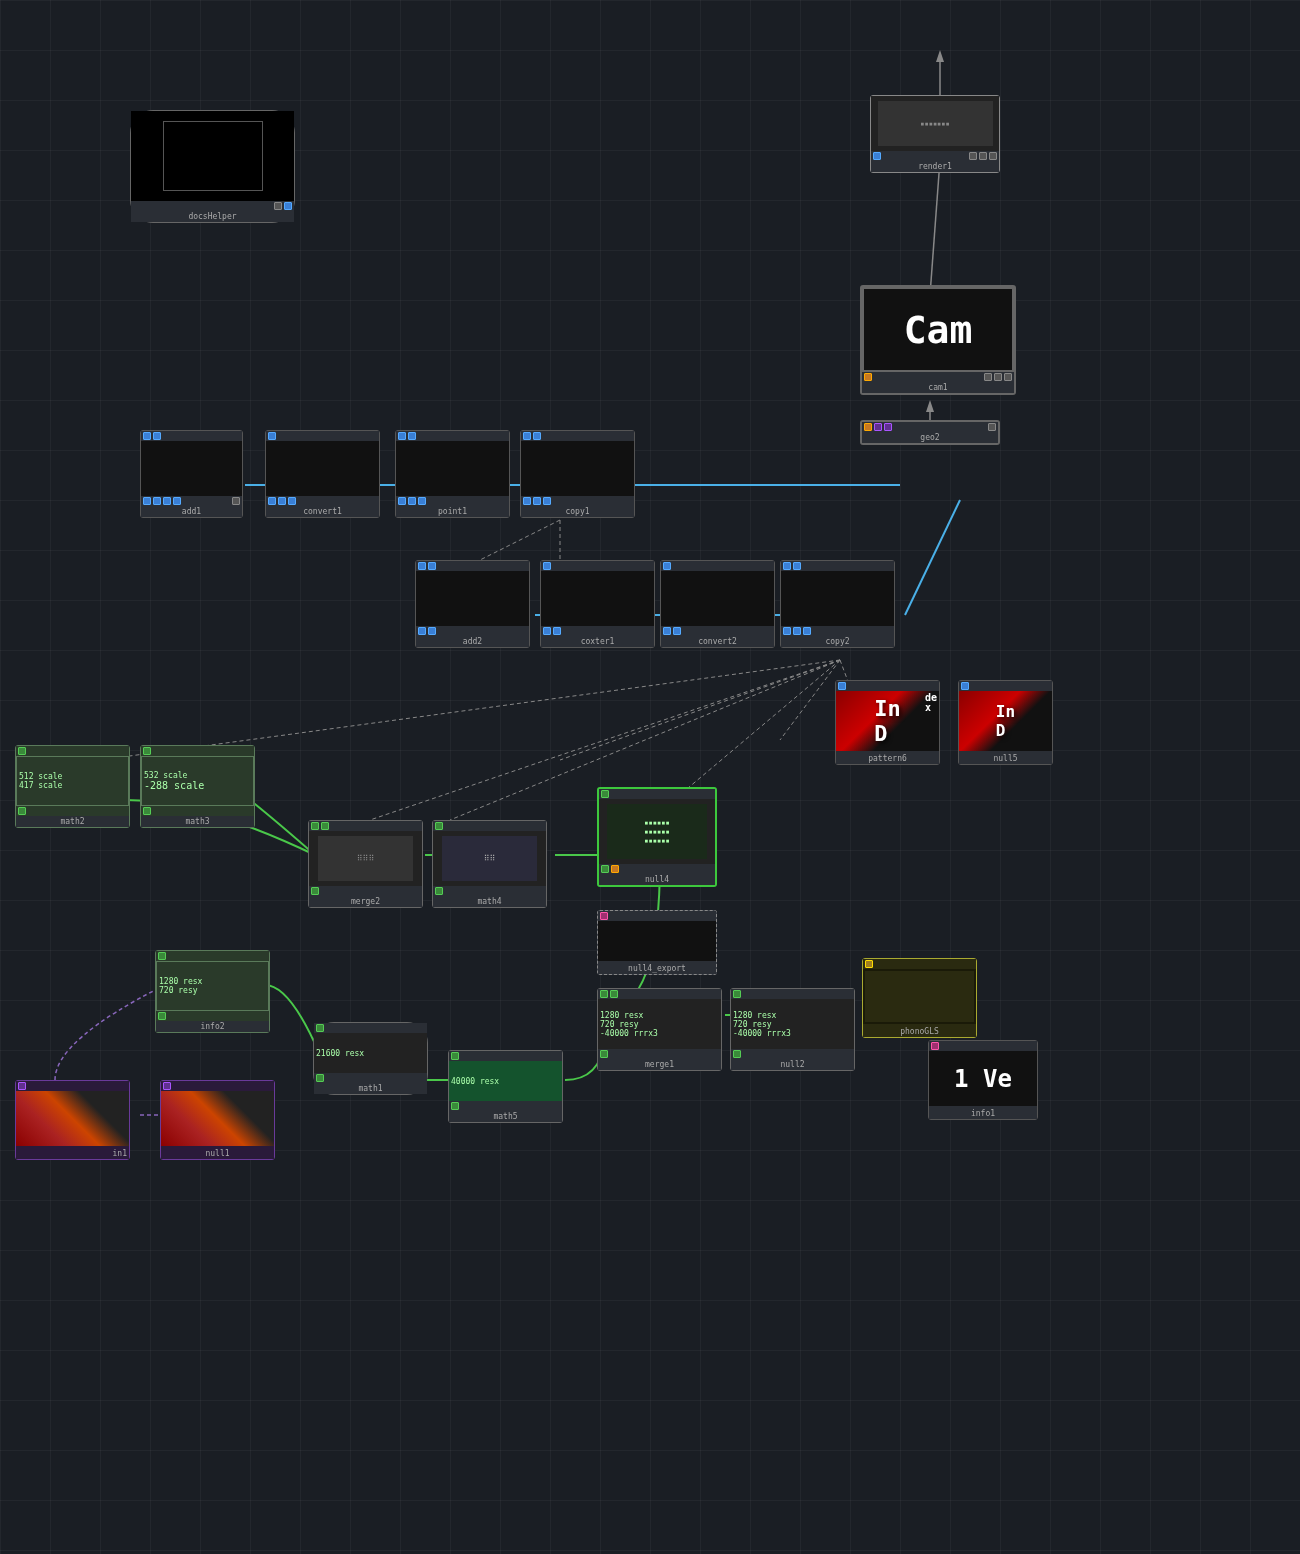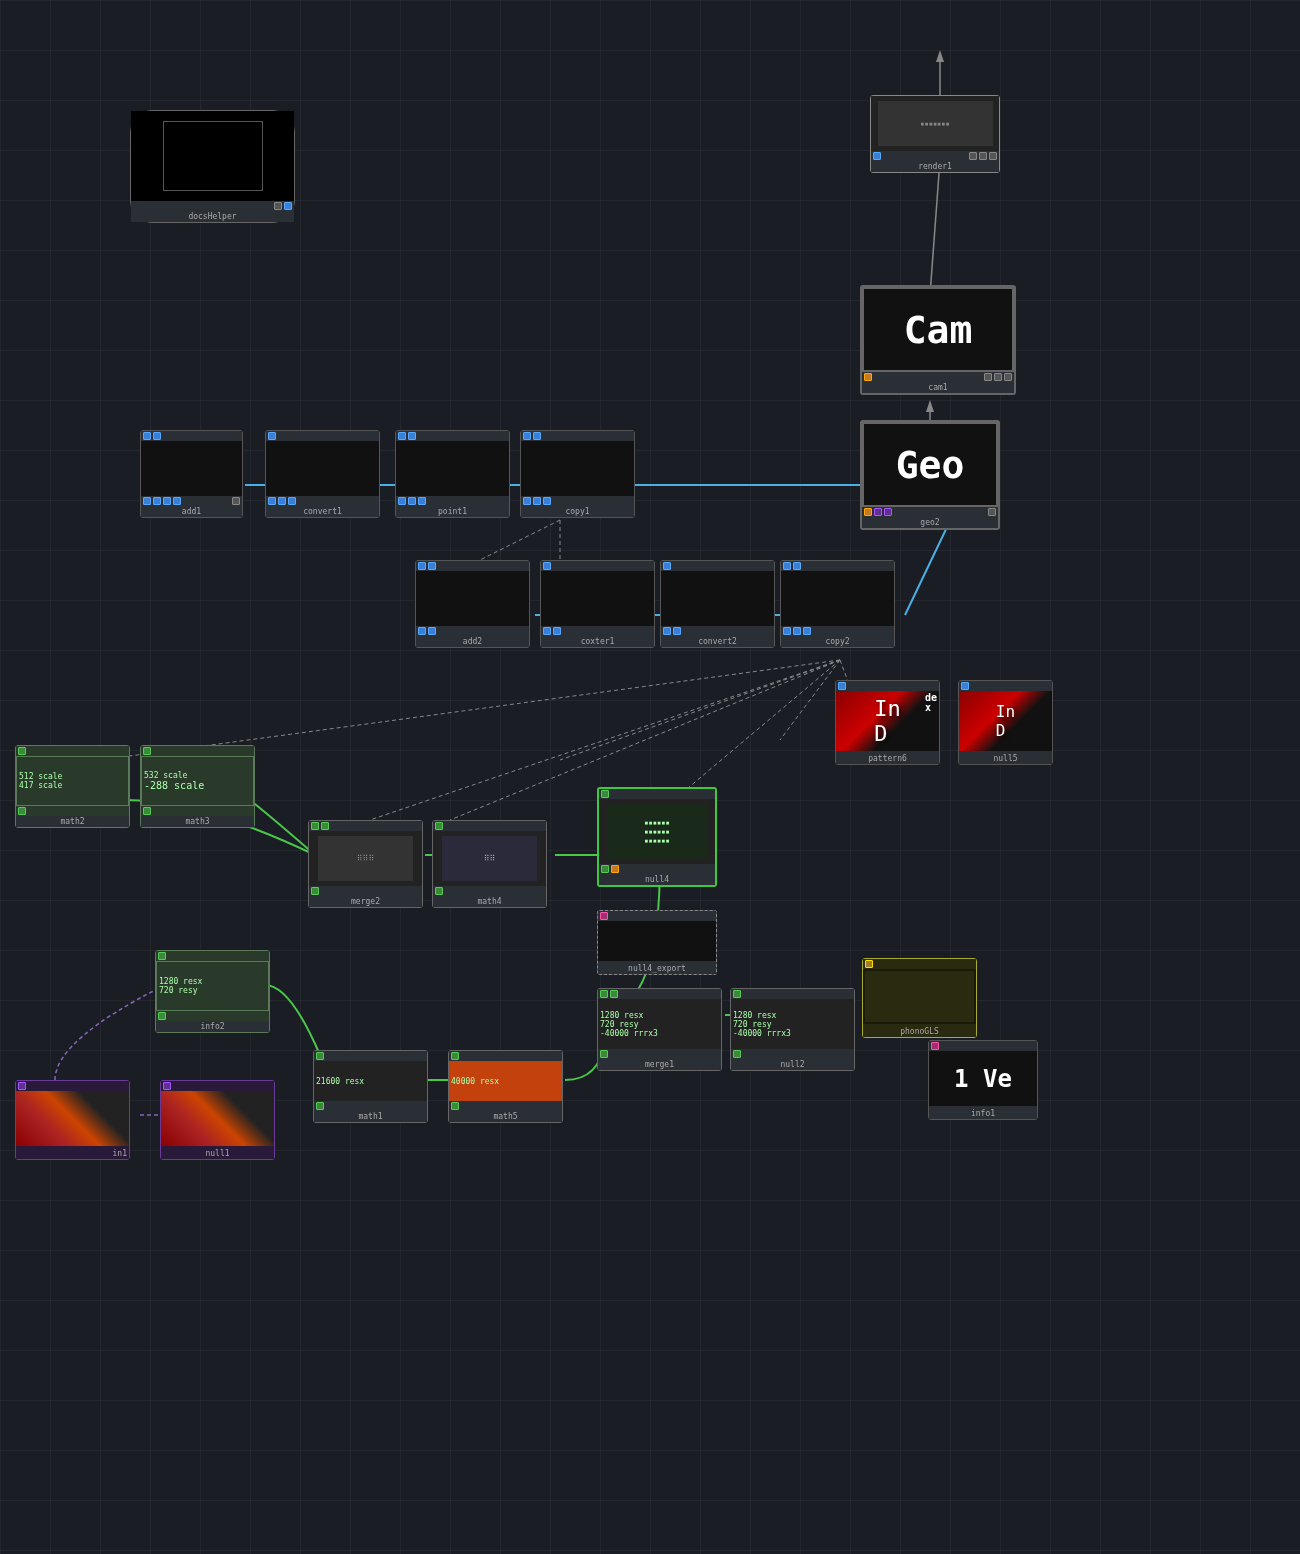--- a/index.html
+++ b/index.html
@@ -122,21 +122,21 @@
       overflow: hidden;
     }
     .index-red-bg {
       position: absolute;
       top: 0; left: 0; width: 100%; height: 100%;
       background: linear-gradient(135deg, #8b0000 0%, #cc0000 40%, #111 60%);
     }
     .index-text {
       position: relative;
       font-size: 22px;
-      font-weight: normal;
+      font-weight: bold;
       color: white;
       z-index: 1;
       text-shadow: 2px 2px 4px rgba(0,0,0,0.8);
     }
 
     
     .node-math {
       background: #3a4a3a;
       border: 1px solid #5a7a5a;
     }
@@ -277,23 +277,20 @@
     <div class="port-row">
       <div class="port"></div>
       <div class="port"></div>
       <div class="port"></div>
     </div>
   </div>
   <div class="node-label">cam1</div>
 </div>
 
 <div class="node node-geo" style="left:860px; top:420px; width:140px;">
-  <div class="node-content node-geo" style="height:85px;">
-    <span style="font-size:38px; font-weight:bold; color:white;">Geo</span>
-  </div>
   <div class="node-ports">
     <div class="port-row">
         <div class="port orange"></div>
       <div class="port purple"></div>
       <div class="port purple"></div>
     </div>
     <div class="port-row">
       <div class="port"></div>
     </div>
   </div>
@@ -574,41 +571,41 @@
   </div>
   <div class="node-ports" style="background:#2a3a2a;">
     <div class="port-row">
       <div class="port green"></div>
     </div>
     <div class="port-row"></div>
   </div>
   <div class="node-label">info2</div>
 </div>
 
-<div class="node node-merge" style="left:313px; top:1050px; width:115px;">
+<div class="node node-merge" style="left:313px; top:1022px; width:115px;border-radius:21px;">
   <div class="node-ports" style="justify-content:flex-start; gap:2px;">
     <div class="port green"></div>
   </div>
   <div class="node-content" style="height:40px; background:#222; overflow:hidden; font-size:8px; color:#afa; padding:2px; align-items:flex-start; flex-direction:column;">
     <div>21600 resx</div>
   </div>
   <div class="node-ports">
     <div class="port-row">
         <div class="port green"></div>
       </div>
     <div class="port-row"></div>
   </div>
   <div class="node-label">math1</div>
 </div>
 
 <div class="node node-merge" style="left:448px; top:1050px; width:115px;">
   <div class="node-ports" style="justify-content:flex-start; gap:2px;">
     <div class="port green"></div>
   </div>
-  <div class="node-content" style="height:40px; background:#c2410c; overflow:hidden; font-size:8px; color:#afa; padding:2px; align-items:flex-start; flex-direction:column;">
+  <div class="node-content" style="height:40px; background:#14532d; overflow:hidden; font-size:8px; color:#afa; padding:2px; align-items:flex-start; flex-direction:column;">
     <div>40000 resx</div>
   </div>
   <div class="node-ports">
     <div class="port-row">
         <div class="port green"></div>
       </div>
     <div class="port-row"></div>
   </div>
   <div class="node-label">math5</div>
 </div>

